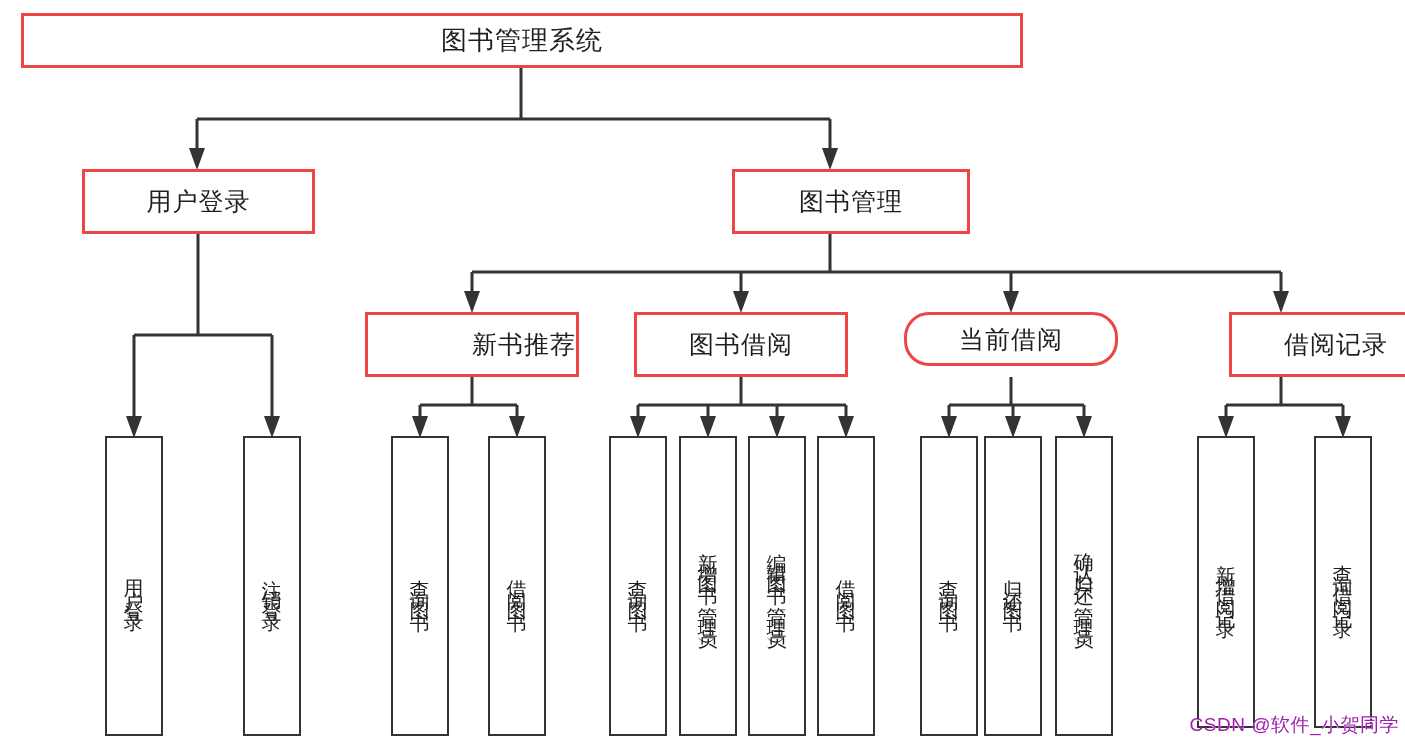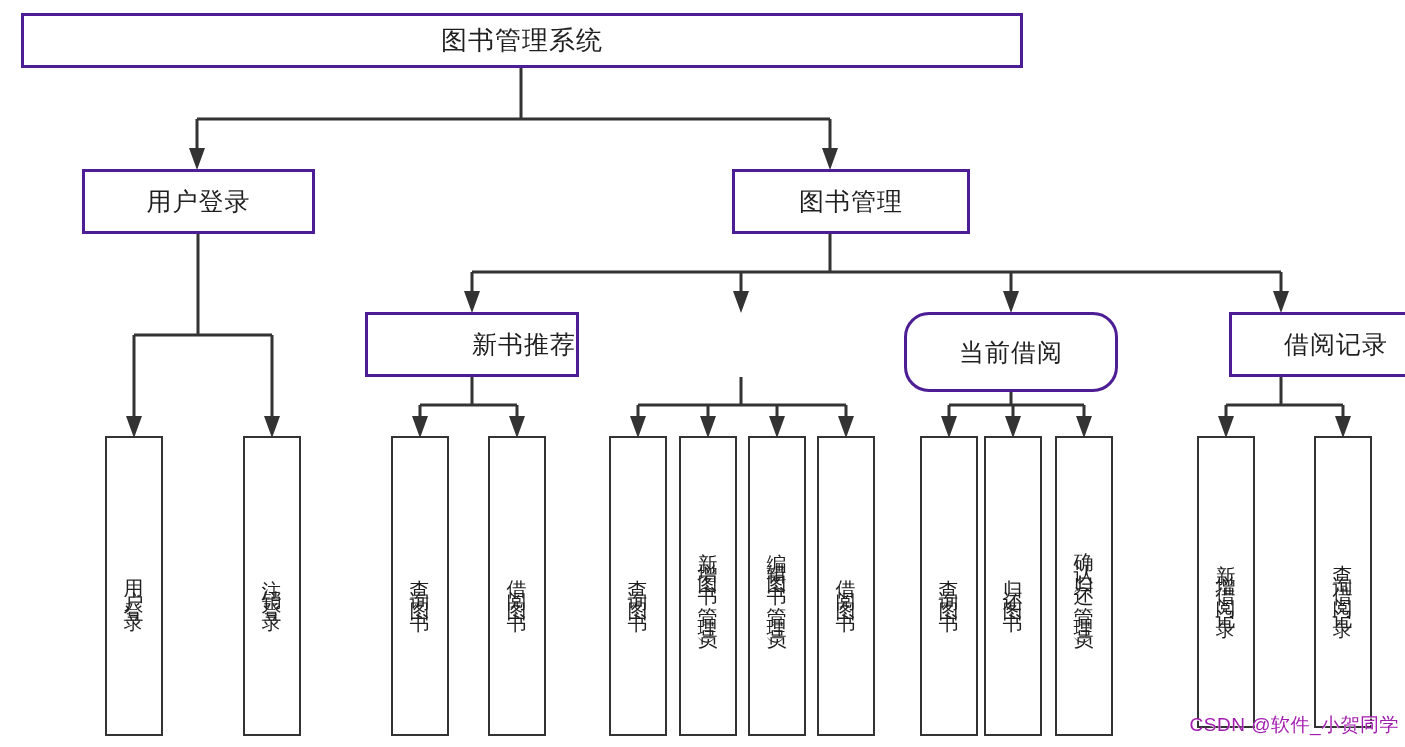--- a/index.html
+++ b/index.html
@@ -2,21 +2,21 @@
 <html><head>
 <meta charset="utf-8">
 <style>
   html, body { margin:0; padding:0; background:#ffffff; }
   .canvas {
     position:relative; width:1405px; height:747px; background:#ffffff;
     font-family:"Liberation Sans","DejaVu Sans",sans-serif; overflow:hidden;
   }
   .connectors { position:absolute; left:0; top:0; width:1405px; height:747px; }
   .hnode {
-    position:absolute; background:#ffffff; border:3px solid #4c1d95;
+    position:absolute; background:#ffffff; border:3px solid #ef4444;
     box-sizing:border-box; display:flex; align-items:center; justify-content:center;
     color:#1f1f1f; font-size:25px; letter-spacing:1px; z-index:2;
   }
   .hnode.root { font-size:26px; }
   .vnode {
     position:absolute; top:436px; width:58px; height:300px;
     background:#ffffff; border:2.5px solid #333333; box-sizing:border-box;
     display:flex; align-items:center; justify-content:center;
     color:#1f1f1f; z-index:2;
   }
@@ -60,21 +60,24 @@
   <div class="hnode" style="left:82px; top:169px; width:233px; height:65px;">
     <span>用户登录</span>
   </div>
   <div class="hnode" style="left:732px; top:169px; width:238px; height:65px;">
     <span>图书管理</span>
   </div>
 
   <div class="hnode" style="left:365px; top:312px; width:214px; height:65px;justify-content:flex-end;">
     <span>新书推荐</span>
   </div>
-  <div class="hnode" style="left:904px; top:312px; width:214px; height:80px;border-radius:25px;">
+  <div class="hnode" style="left:634px; top:312px; width:214px; height:65px;">
+    <span>图书借阅</span>
+  </div>
+  <div class="hnode" style="left:904px; top:312px; width:214px; height:54px;border-radius:25px;">
     <span>当前借阅</span>
   </div>
   <div class="hnode" style="left:1229px; top:312px; width:214px; height:65px;">
     <span>借阅记录</span>
   </div>
 
   <div class="vnode" style="left:105px;">
     <span class="vlabel">用户登录</span>
   </div>
   <div class="vnode" style="left:243px;">

